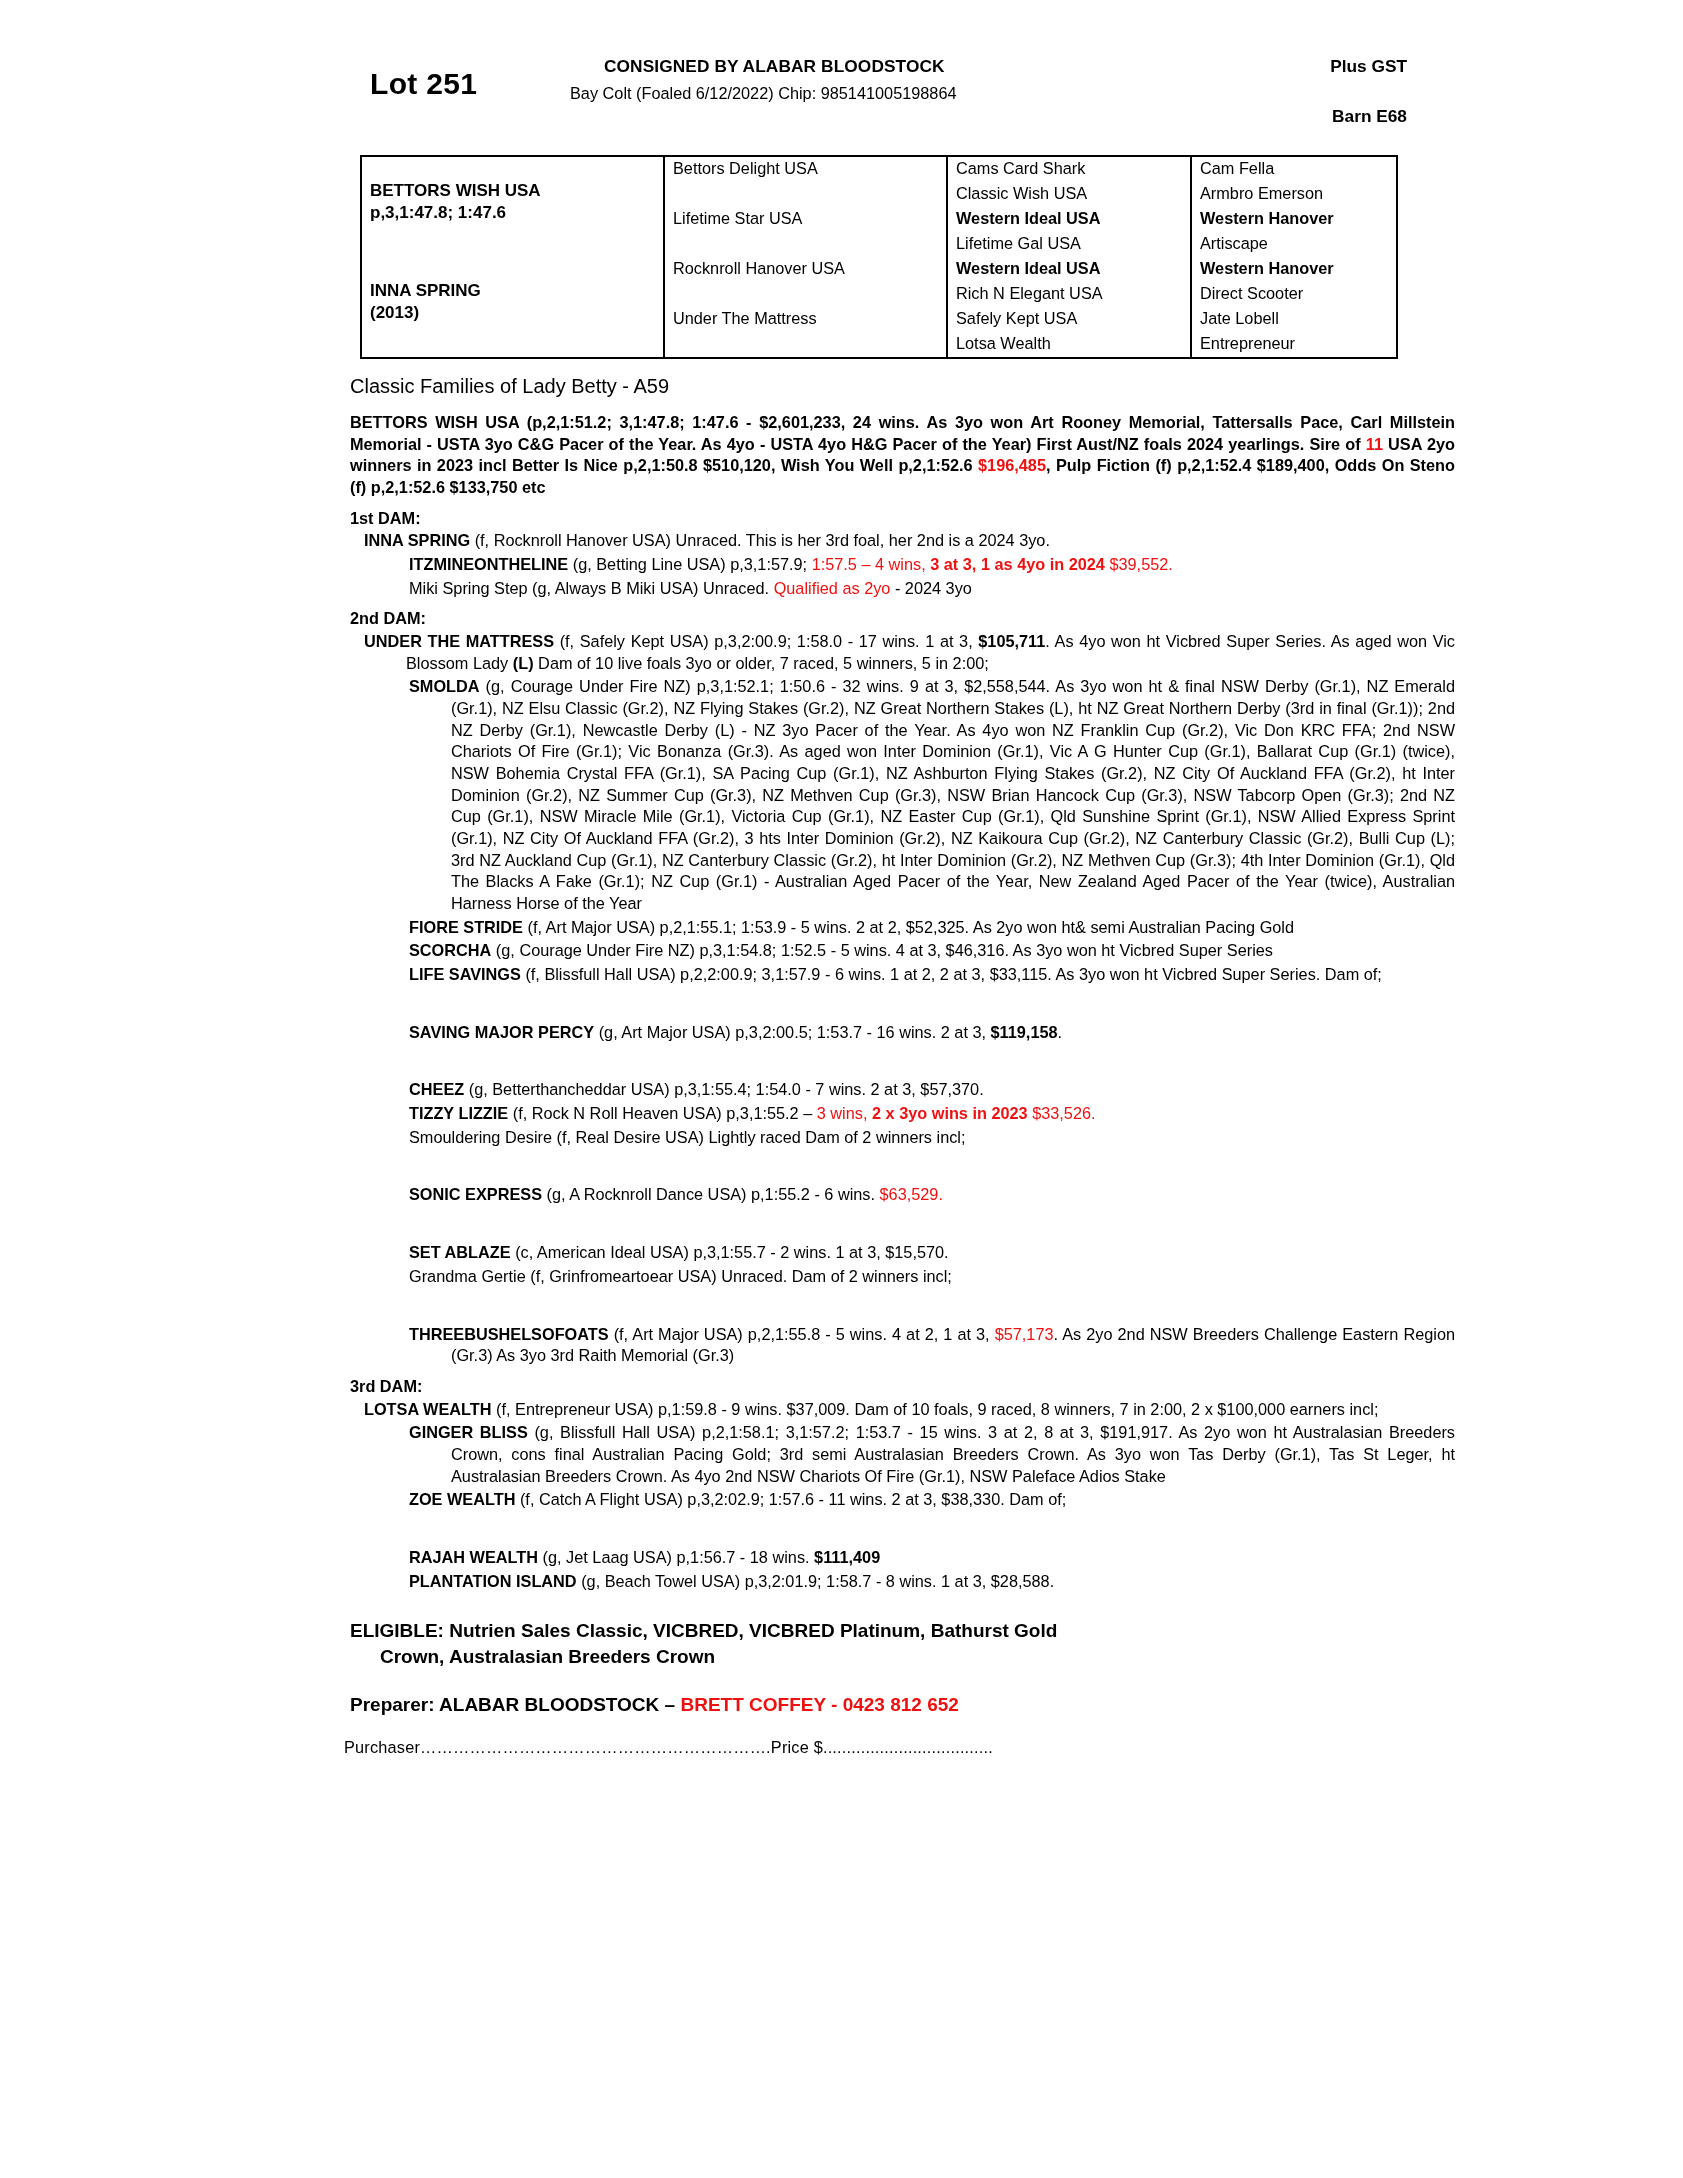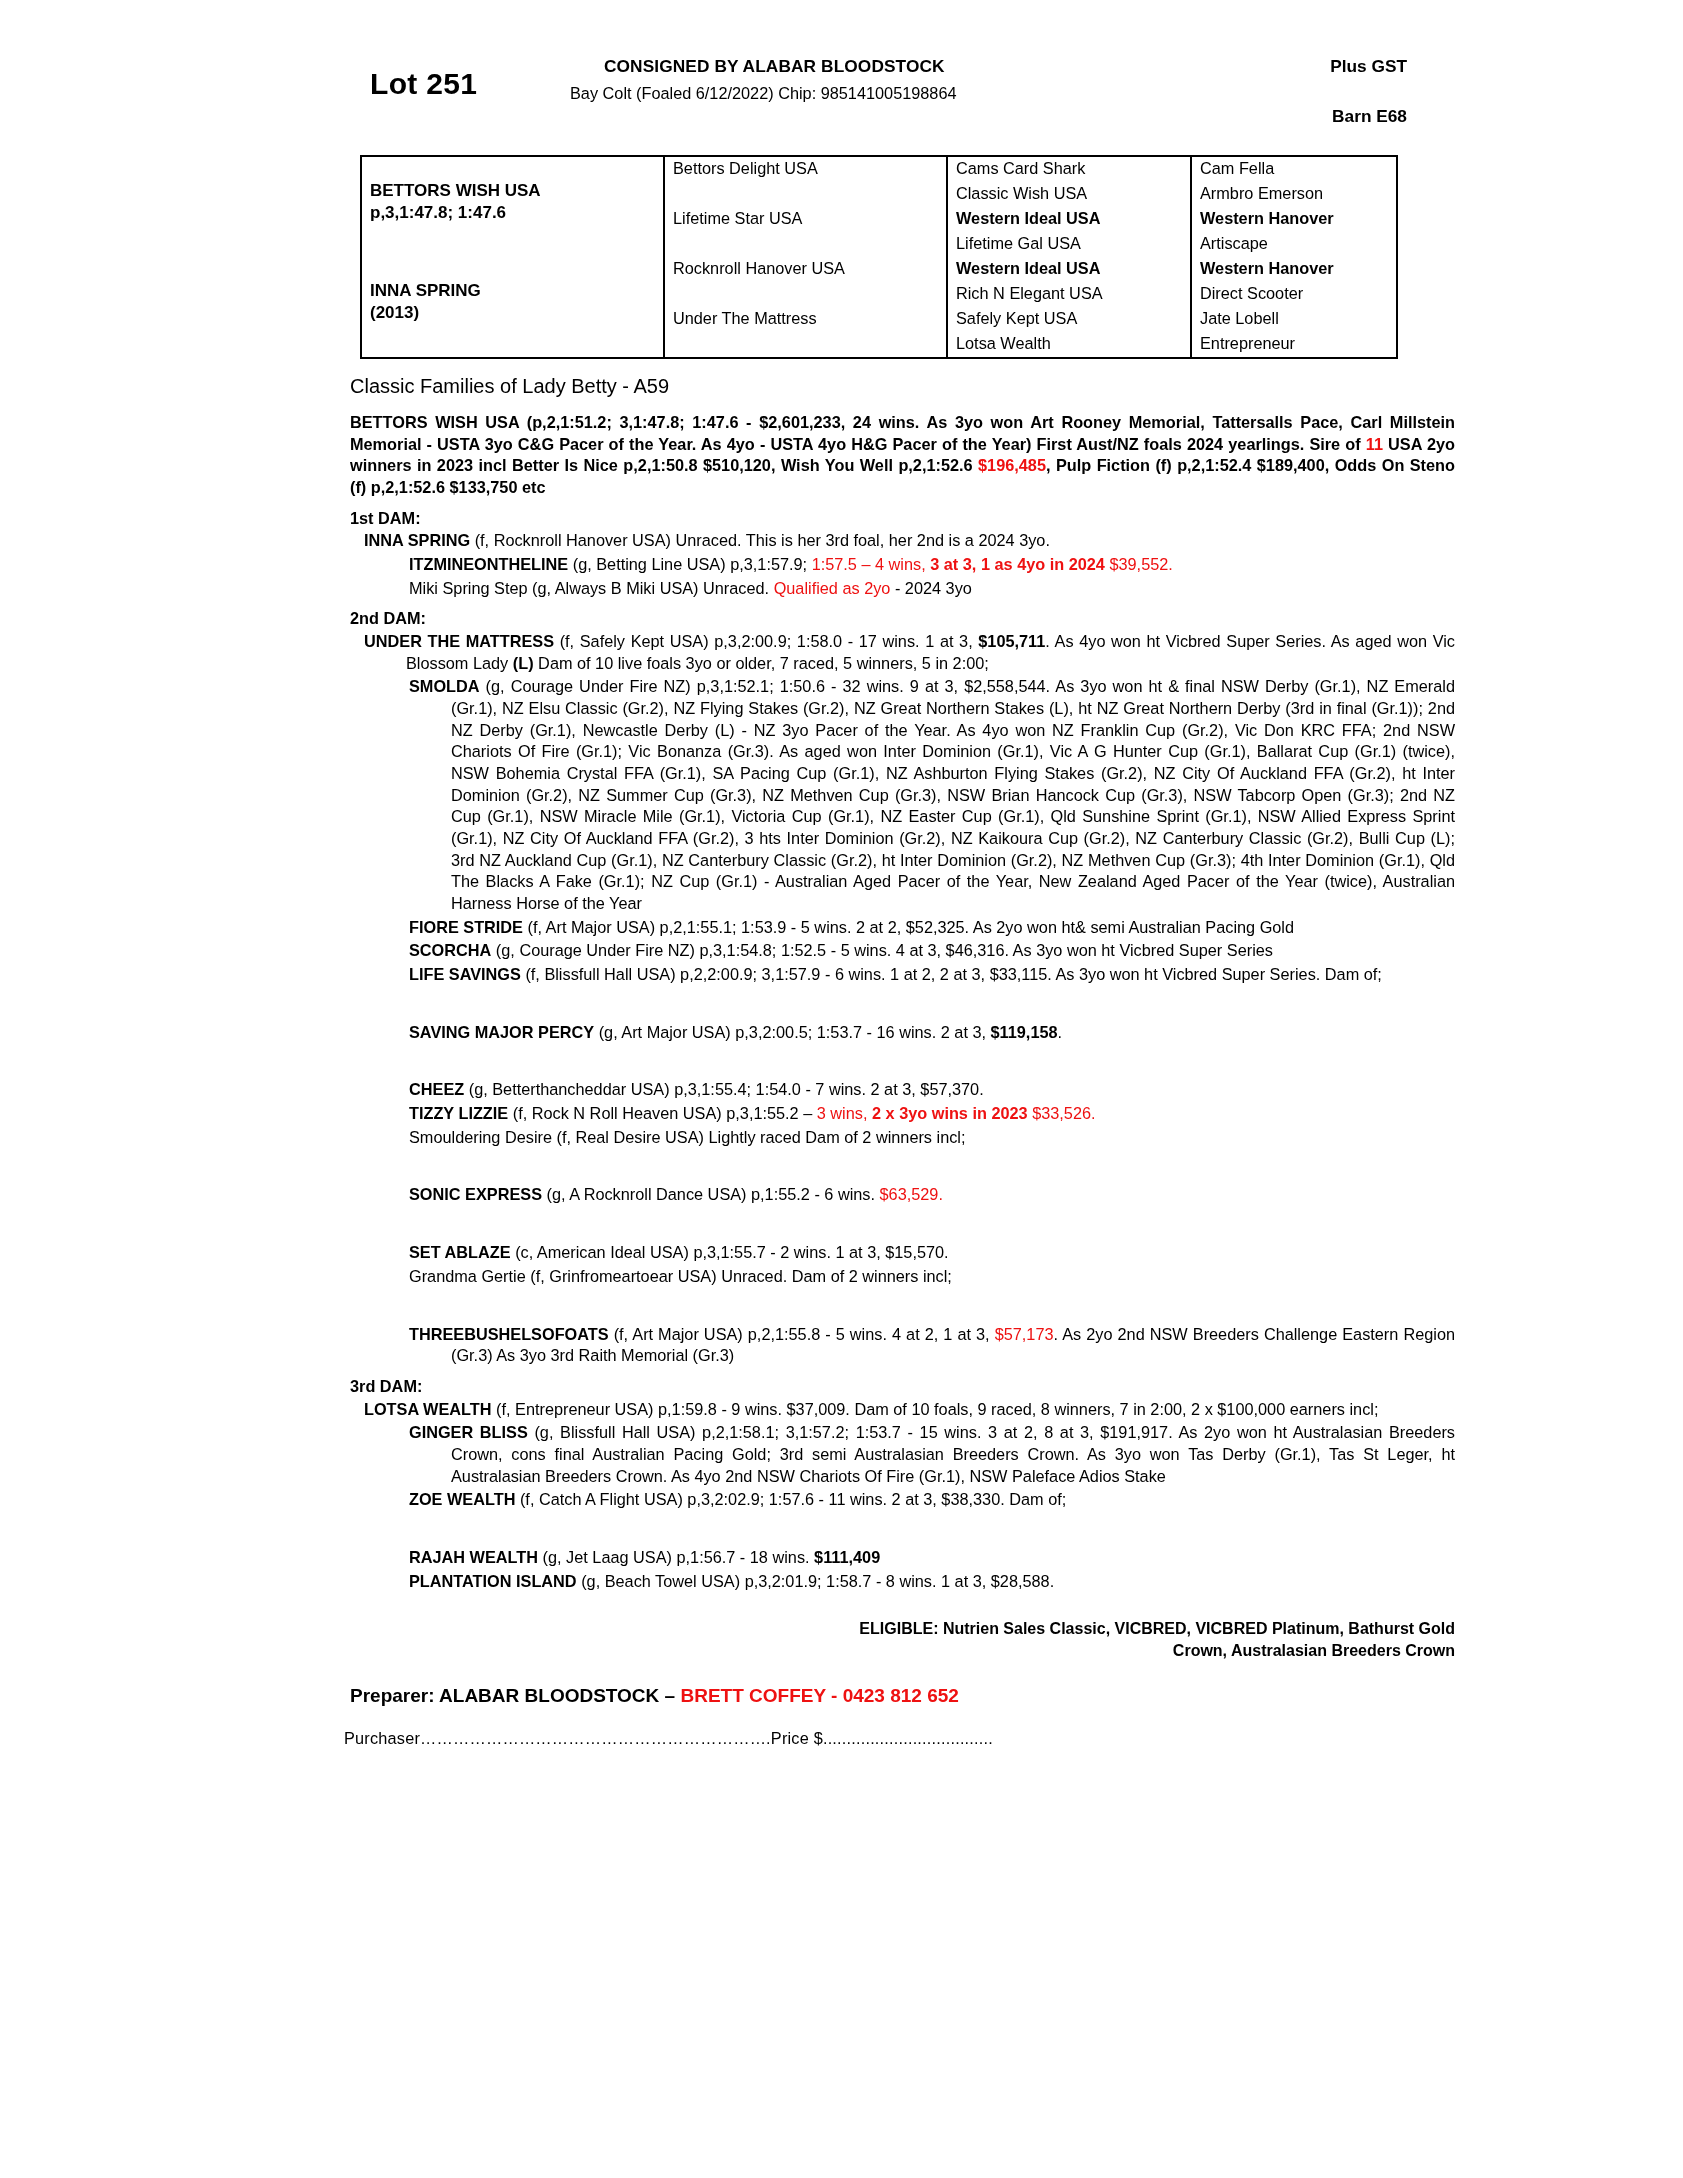--- a/index.html
+++ b/index.html
@@ -116,24 +116,23 @@
   .ind1 { margin-left: 22px; padding-left: 42px; text-indent: -42px; }
   .ind2 { margin-left: 67px; padding-left: 42px; text-indent: -42px; }
   .ind3 { margin-left: 67px; padding-left: 42px; text-indent: -42px; margin-top: 36px; }
   .ind-name { margin-left: 22px; padding-left: 0; text-indent: 0; }
   .red { color: #ee1111; }
   .nm { font-weight: bold; }
 
   .eligible {
     margin-top: 26px;
     margin-left: 8px;
-    font-size: 16px;
+    font-size: 19px;
     font-weight: bold;
     line-height: 1.35;
-    text-align: right;
   }
   .eligible .line2 { display: block; margin-left: 30px; }
   .preparer {
     margin-top: 24px;
     margin-left: 8px;
     font-size: 19px;
     font-weight: bold;
   }
   .footer {
     margin-top: 22px;

